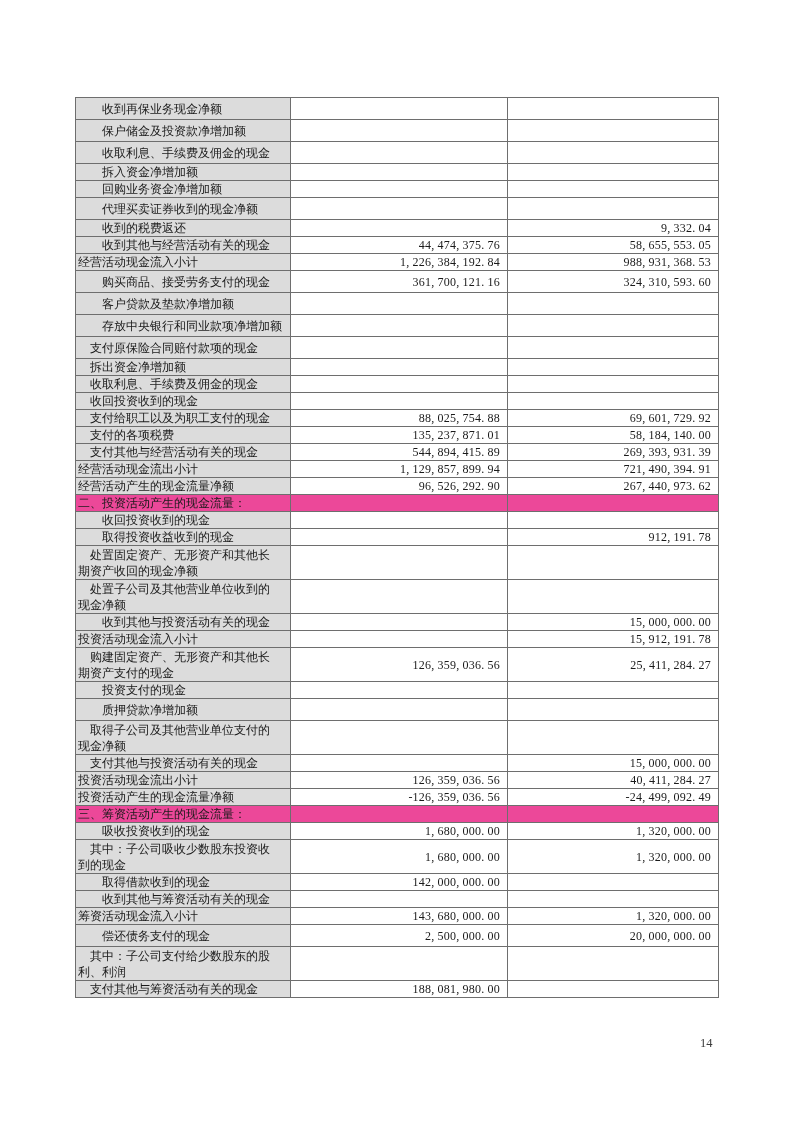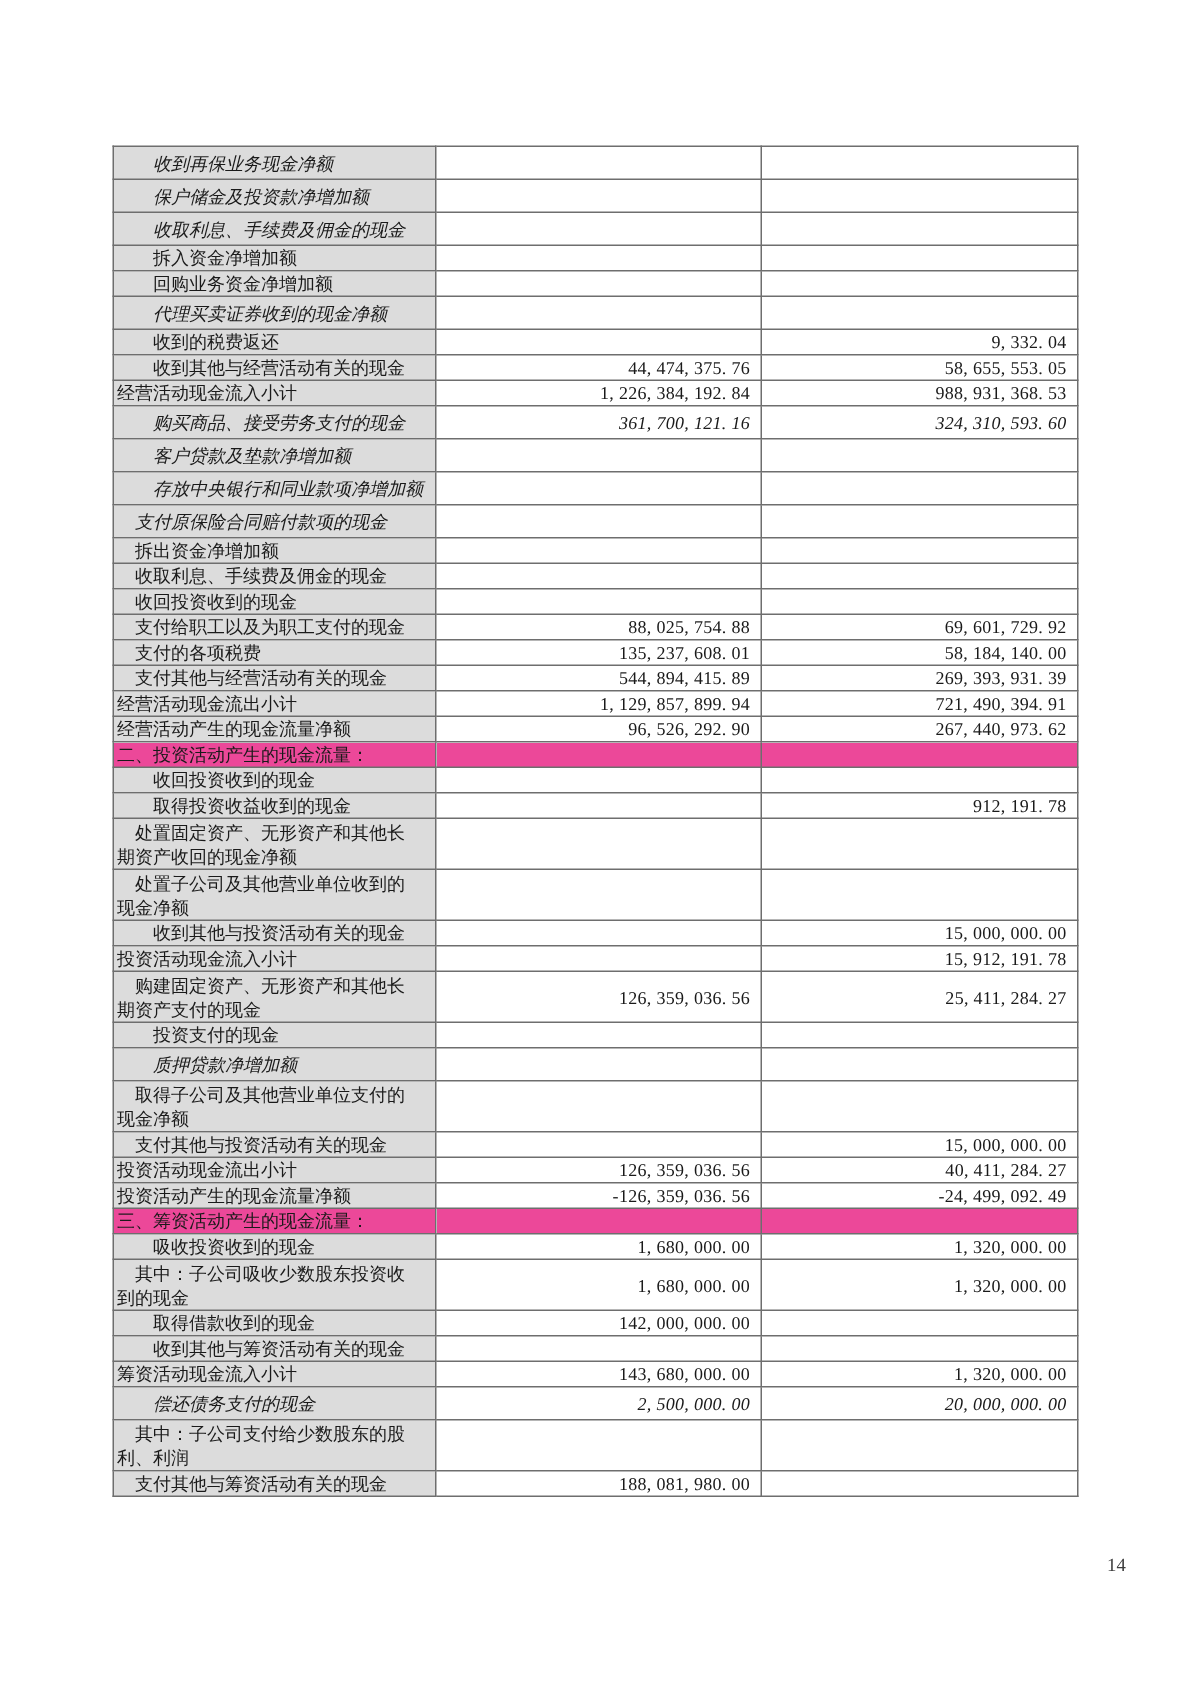--- a/index.html
+++ b/index.html
@@ -40,25 +40,25 @@
   td.label.indent1 { text-indent: 12px; }
   td.label.indent2 { text-indent: 24px; }
   td.num {
     text-align: right;
     padding: 0 7px 0 2px;
     font-size: 12.5px;
     letter-spacing: 0.2px;
     background: #ffffff;
   }
   tr.section td { background: #ec4899; height: 16px; }
-  tr.tall td   { height: 21px; font-style: italic; }
+  tr.tall td   { height: 21px; }
   tr.double td { height: 33px; }
   .page-number {
     position: absolute;
-    left: 738px;
+    left: 700px;
     top: 1036px;
     font-size: 12.5px;
     color: #3c3c3c;
   }
 </style>
 </head>
 <body>
 
 <div class="page">
   <table class="cft">
@@ -148,21 +148,21 @@
           <td class="num"></td>
           <td class="num"></td>
         </tr>
         <tr class="item">
           <td class="label indent1">支付给职工以及为职工支付的现金</td>
           <td class="num">88, 025, 754. 88</td>
           <td class="num">69, 601, 729. 92</td>
         </tr>
         <tr class="item">
           <td class="label indent1">支付的各项税费</td>
-          <td class="num">135, 237, 608. 01</td>
+          <td class="num">135, 237, 871. 01</td>
           <td class="num">58, 184, 140. 00</td>
         </tr>
         <tr class="item">
           <td class="label indent1">支付其他与经营活动有关的现金</td>
           <td class="num">544, 894, 415. 89</td>
           <td class="num">269, 393, 931. 39</td>
         </tr>
         <tr class="subtotal">
           <td class="label indent0">经营活动现金流出小计</td>
           <td class="num">1, 129, 857, 899. 94</td>

